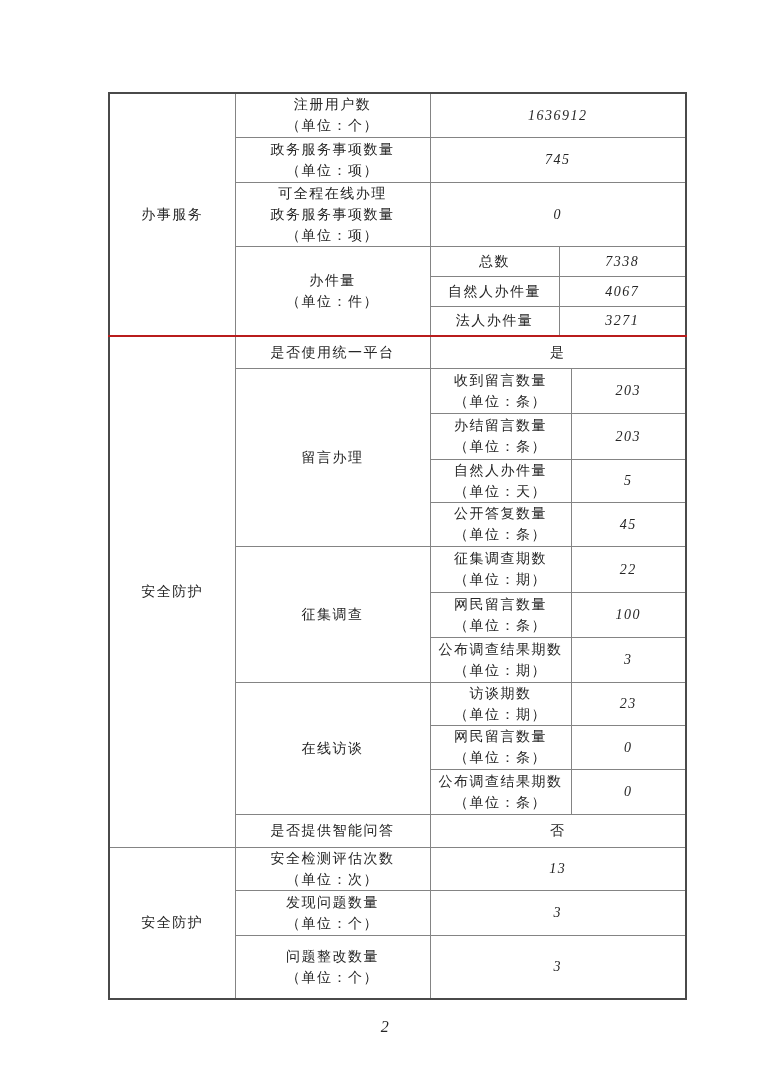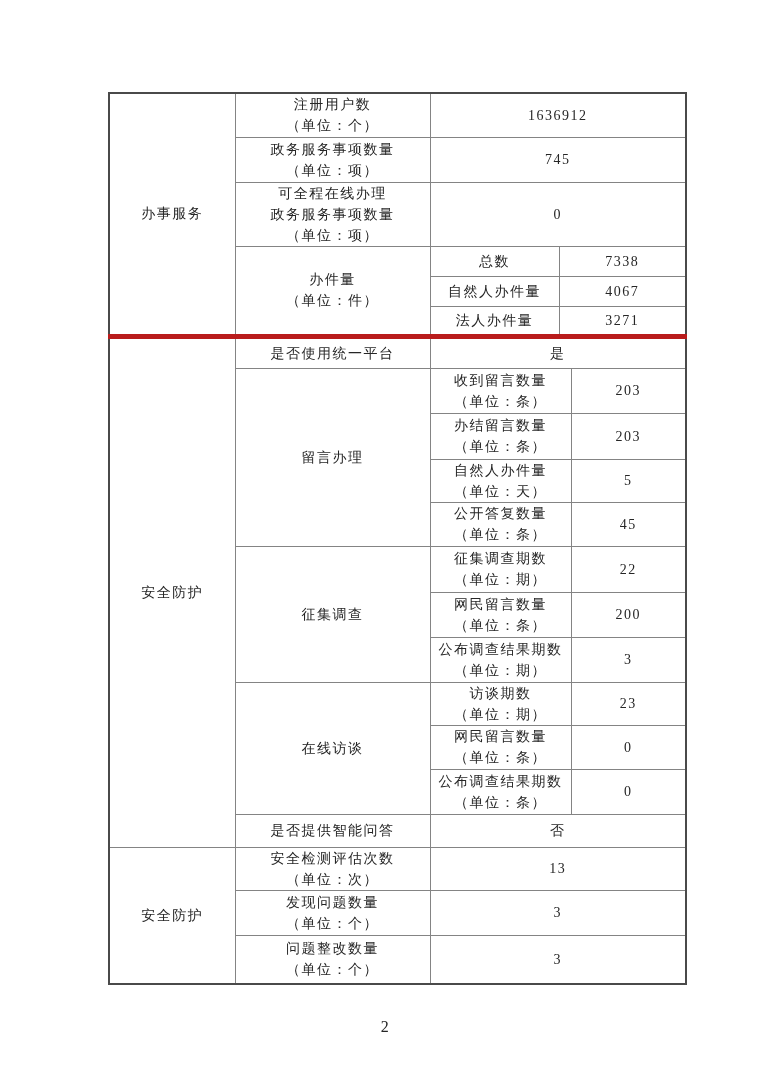--- a/index.html
+++ b/index.html
@@ -23,26 +23,27 @@
   }
   table.report-table td {
     border: 1px solid #848484;
     padding: 0;
     text-align: center;
     vertical-align: middle;
     font-size: 14px;
     letter-spacing: 1.5px;
     line-height: 21px;
   }
-  tr.section-start td { border-top: 5px solid #b91c1c; }
+  tr.section-start td { border-top: 2px solid #b91c1c; }
   td.cat-top { vertical-align: top; padding-top: 8px; }
   td.num-cell, .num {
     font-size: 15px;
     letter-spacing: 0.5px;
     font-family: "Liberation Serif", "DejaVu Serif", serif;
+    font-style: italic;
   }
   .line { display: block; }
   .page-number {
     position: absolute;
     left: 0;
     right: 0;
     top: 1018px;
     text-align: center;
     font-size: 16px;
     color: #262626;
@@ -184,21 +185,21 @@
         <td class="num-cell">
           <span>22</span>
         </td>
       </tr>
       <tr style="height:45px">
         <td colspan="2">
           <span class="line">网民留言数量</span>
           <span class="line">（单位：条）</span>
         </td>
         <td class="num-cell">
-          <span>200</span>
+          <span>100</span>
         </td>
       </tr>
       <tr style="height:45px">
         <td colspan="2">
           <span class="line">公布调查结果期数</span>
           <span class="line">（单位：期）</span>
         </td>
         <td class="num-cell">
           <span>3</span>
         </td>
@@ -256,21 +257,21 @@
       </tr>
       <tr style="height:45px">
         <td>
           <span class="line">发现问题数量</span>
           <span class="line">（单位：个）</span>
         </td>
         <td class="num-cell" colspan="3">
           <span>3</span>
         </td>
       </tr>
-      <tr style="height:49px">
+      <tr style="height:64px">
         <td>
           <span class="line">问题整改数量</span>
           <span class="line">（单位：个）</span>
         </td>
         <td class="num-cell" colspan="3">
           <span>3</span>
         </td>
       </tr>
 
     </tbody>

